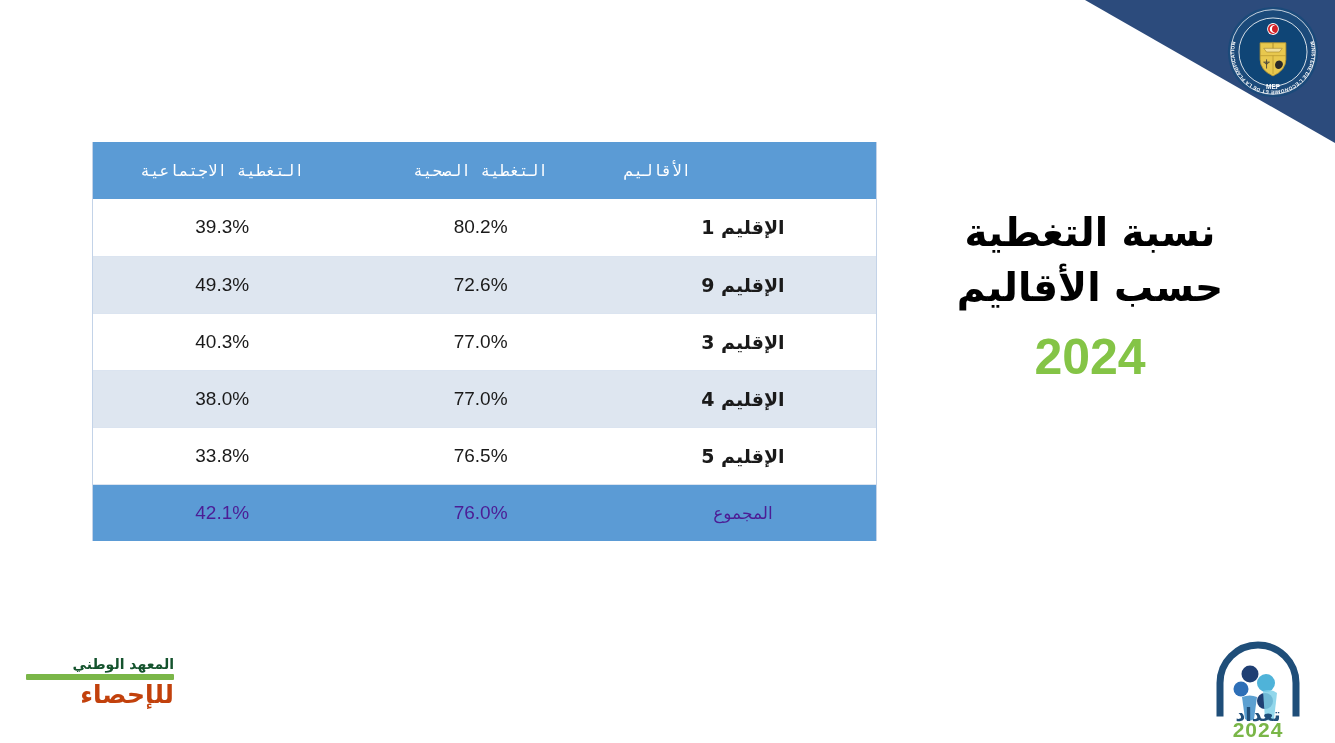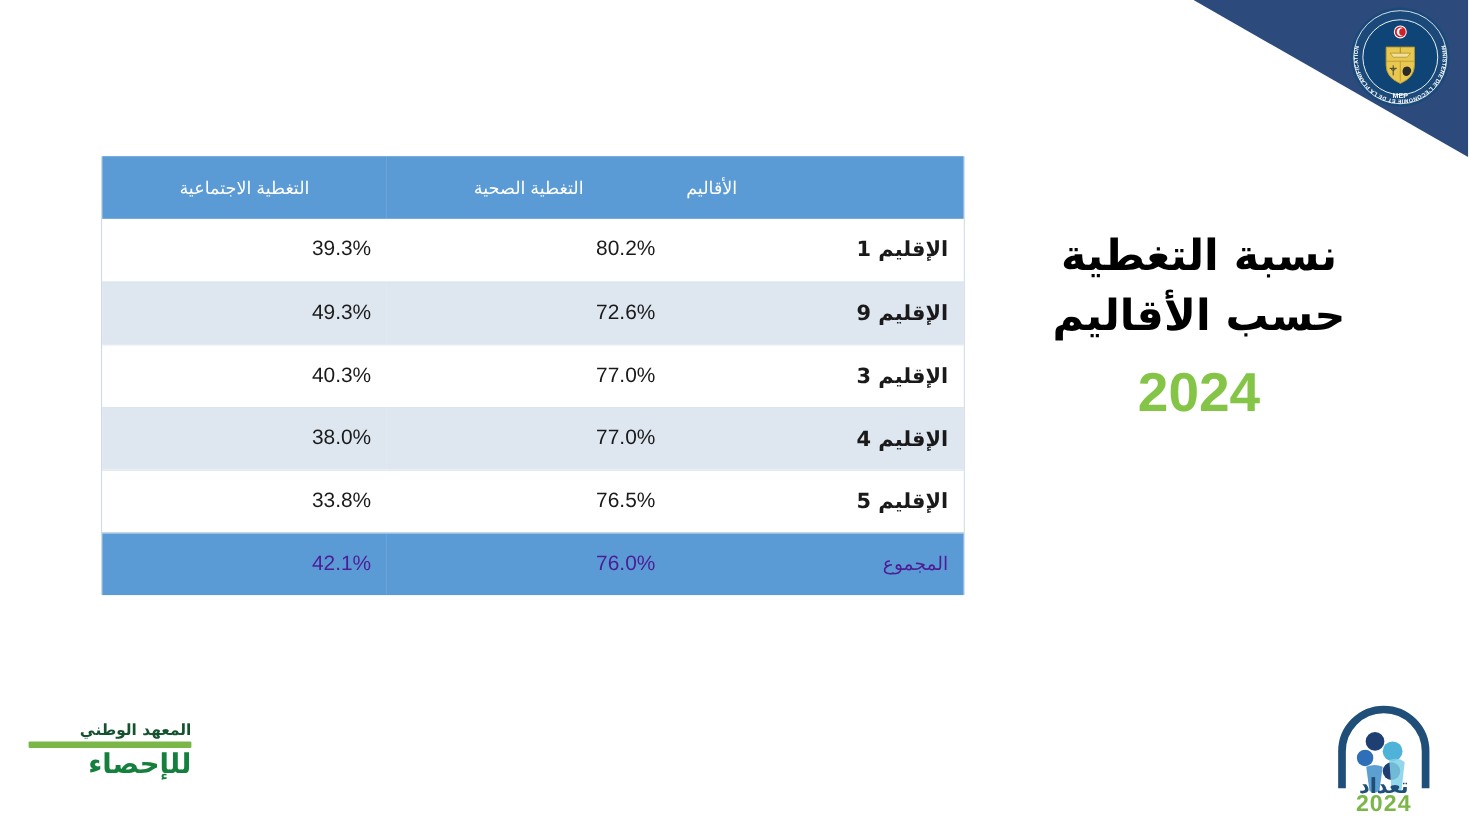--- a/index.html
+++ b/index.html
@@ -84,28 +84,29 @@
   table.cov col.c-social { width:33%; }
 
   table.cov thead th {
     background:#5b9bd5;
     color:#ffffff;
     font-size:16px;
     font-weight:normal;
     height:57px;
     vertical-align:middle;
     text-align:center;
-    font-family:Liberation Sans, sans-serif;
+    font-family:Liberation Mono, monospace;
     padding:0 14px;
   }
   table.cov thead th.th-region { text-align:left; }
 
   table.cov tbody td {
     height:57px;
     vertical-align:middle;
+    text-align:center;
     font-size:19px;
     color:#1a1a1a;
     border-bottom:1px solid #dbe4f0;
     padding:0 14px;
     font-family:"Liberation Sans","DejaVu Sans",sans-serif;
   }
   table.cov tbody td.region-cell {
     font-weight:bold;
     font-size:19px;
     font-family:"DejaVu Sans","Liberation Sans",sans-serif;
@@ -145,21 +146,21 @@
   .ins-bar {
     width:148px; height:6px;
     background:#7ab648;
     margin:2px 0 2px auto;
     border-radius:1px;
   }
   .ins-line2 {
     font-family:"DejaVu Sans","Liberation Sans",sans-serif;
     font-size:25px;
     font-weight:bold;
-    color:#15803d;
+    color:#c2410c;
     line-height:1.05;
     letter-spacing:2px;
     white-space:nowrap;
   }
 
   
   .census-logo {
     position:absolute;
     right:25px; bottom:4px;
     width:104px; height:100px;

